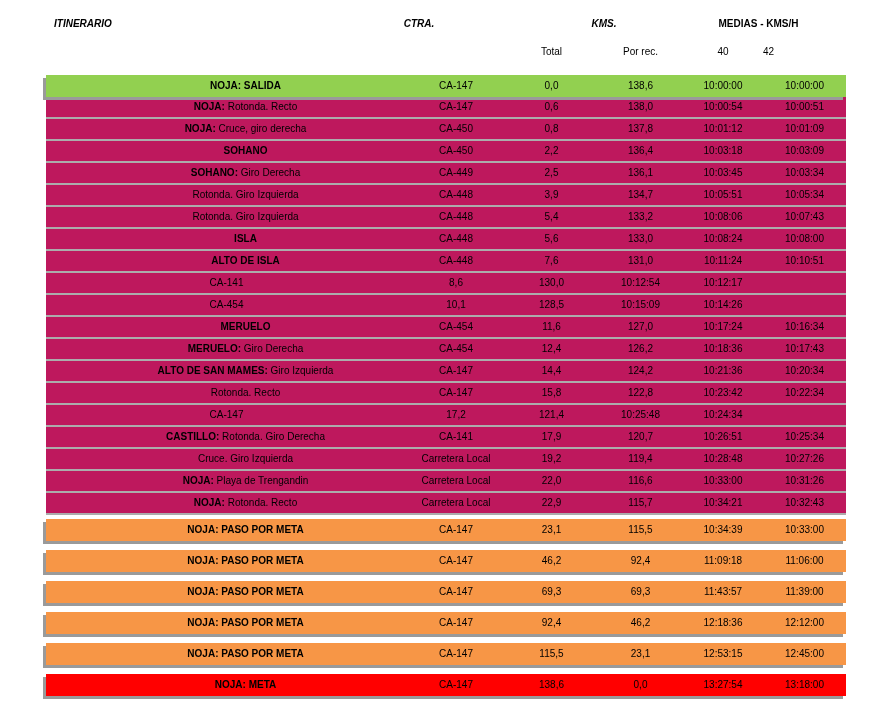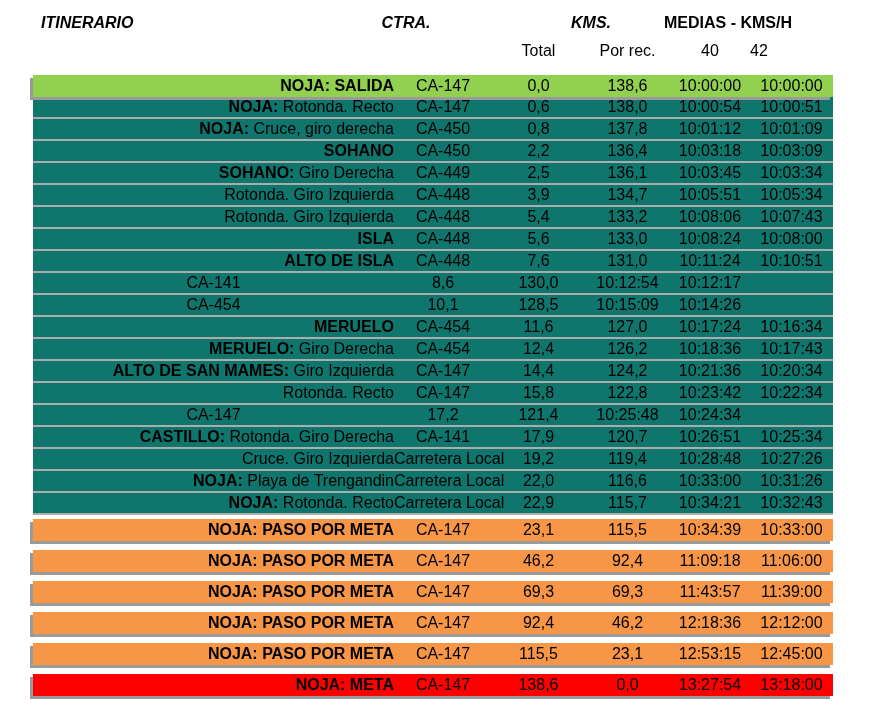--- a/index.html
+++ b/index.html
@@ -10,24 +10,24 @@
   body {
     width: 874px;
     height: 707px;
     position: relative;
     font-family: "Liberation Sans", sans-serif;
     color: #000;
     overflow: hidden;
   }
   .sheet {
     position: absolute;
-    left: 33px;
+    left: 46px;
     top: 10px;
     width: 800px;
-    font-size: 16px;
+    font-size: 10px;
   }
   .grid {
     display: grid;
     grid-template-columns: 361px 98px 93px 85px 80px 83px;
     align-items: center;
   }
   
   .hdr1 {
     height: 26px;
     font-weight: bold;
@@ -43,37 +43,37 @@
     transform: translateX(-37px);
   }
   .hdr1 .kms-h {
     grid-column: 3 / 5;
     font-style: italic;
     text-align: center;
     transform: translateX(10px);
   }
   .hdr1 .medias-h {
     grid-column: 5 / 7;
-    text-align: left;
+    text-align: center;
     transform: translateX(-6px);
   }
   .hdr2 {
     height: 22px;
     margin-bottom: 13px;
   }
   
   .row {
     height: 20px;
     line-height: 20px;
     border-bottom: 2px solid var(--sep, #acacac);
-    background: #0f766e;
+    background: #be185d;
   }
   .row .c { text-align: center; white-space: nowrap; }
   .row .it {
-    text-align: right;
+    text-align: center;
     padding-left: 8px;
     white-space: nowrap;
     overflow: hidden;
     margin-left: 30px;
   }
   .place { font-weight: bold; }
   .row.green, .row.orange, .row.red {
     height: 22px;
     line-height: 22px;
     border-bottom: none;

